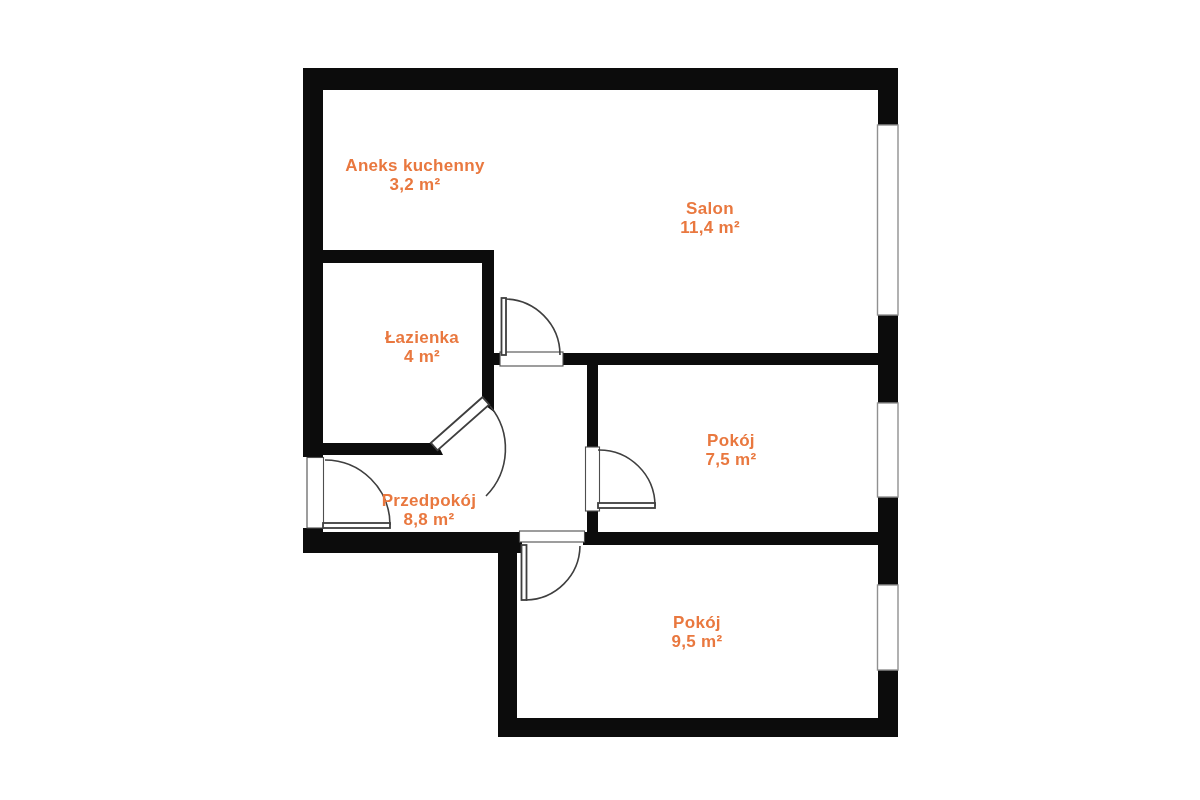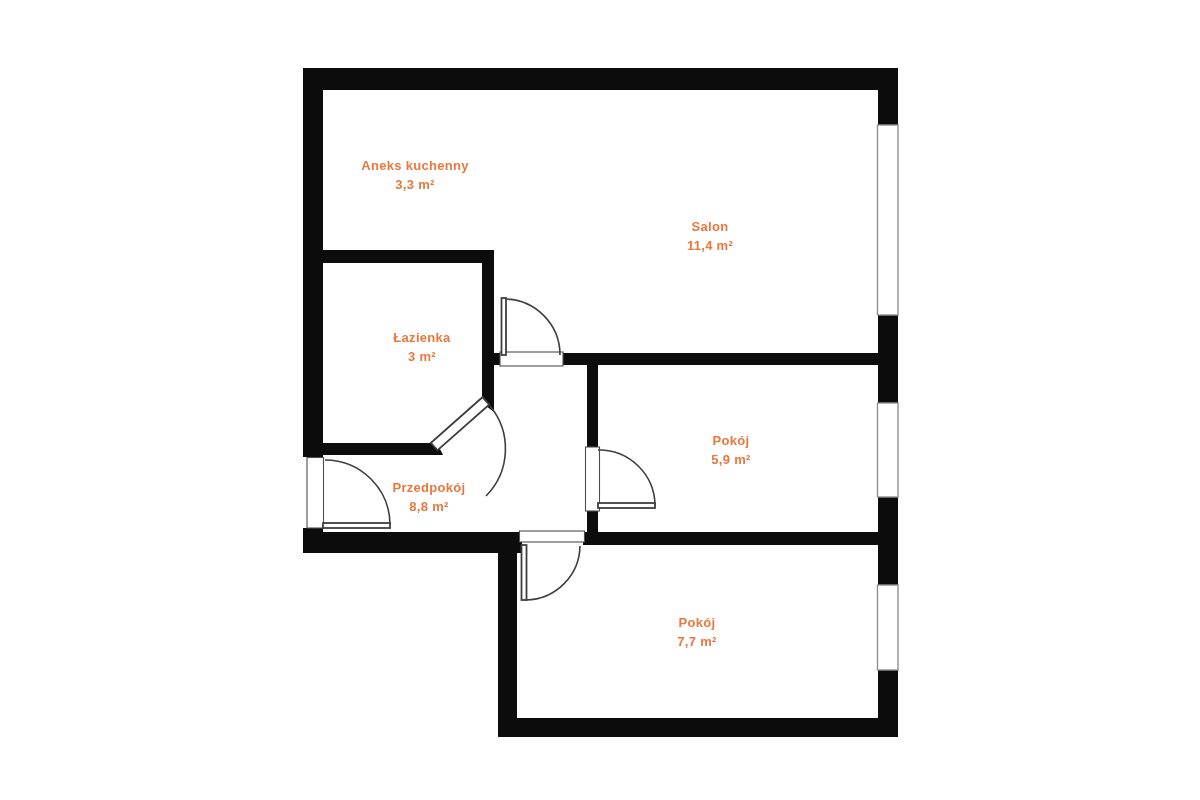--- a/index.html
+++ b/index.html
@@ -27,33 +27,33 @@
   .window { fill: #ffffff; stroke: var(--window_border, #909090); stroke-width: 1.4; }
   .thresh { fill: #ffffff; stroke: var(--threshold_border, #4e4e4e); stroke-width: 1.1; }
   .leaf   { fill: #ffffff; stroke: var(--door_line, #2f2f2f); stroke-width: 1.8; }
   .arc    { fill: none; stroke: var(--door_line, #3f3f3f); stroke-width: 1.6; }
   .room-label {
     position: absolute;
     transform: translate(-50%, -50%);
     text-align: center;
     color: var(--label, #e9783f);
     font-weight: bold;
-    font-size: 13px;
+    font-size: 17px;
     line-height: 18.5px;
     letter-spacing: 0.3px;
     white-space: nowrap;
     user-select: none;
   }
   .room-label .room-name { display: block; }
   .room-label .room-area { display: block; }
   
   .pos-aneks      { left: 415px; top: 175px; }
-  .pos-salon      { left: 710px; top: 236px; }
+  .pos-salon      { left: 710px; top: 218px; }
   .pos-lazienka   { left: 422px; top: 347px; }
-  .pos-przedpokoj { left: 429px; top: 497px; }
+  .pos-przedpokoj { left: 429px; top: 510px; }
   .pos-pokoj1     { left: 731px; top: 450px; }
   .pos-pokoj2     { left: 697px; top: 632px; }
 </style>
 </head>
 <body>
 
 <div class="stage">
 
   <svg class="plan-svg" viewBox="0 0 1200 800">
 
@@ -115,41 +115,41 @@
 
     <g>
       <rect class="thresh" x="519.5" y="531" width="65" height="11"></rect>
       <path class="arc" d="M 526 600 A 55 55 0 0 0 580 546"></path>
       <rect class="leaf" x="521.5" y="545" width="5" height="55"></rect>
     </g>
   </svg>
 
   <div class="room-label pos-aneks">
     <span class="room-name">Aneks kuchenny</span>
-    <span class="room-area">3,3 m²</span>
+    <span class="room-area">3,2 m²</span>
   </div>
 
   <div class="room-label pos-salon">
     <span class="room-name">Salon</span>
     <span class="room-area">11,4 m²</span>
   </div>
 
   <div class="room-label pos-lazienka">
     <span class="room-name">Łazienka</span>
-    <span class="room-area">3 m²</span>
+    <span class="room-area">4 m²</span>
   </div>
 
   <div class="room-label pos-przedpokoj">
     <span class="room-name">Przedpokój</span>
     <span class="room-area">8,8 m²</span>
   </div>
 
   <div class="room-label pos-pokoj1">
     <span class="room-name">Pokój</span>
-    <span class="room-area">5,9 m²</span>
+    <span class="room-area">7,5 m²</span>
   </div>
 
   <div class="room-label pos-pokoj2">
     <span class="room-name">Pokój</span>
-    <span class="room-area">7,7 m²</span>
+    <span class="room-area">9,5 m²</span>
   </div>
 
 </div>
 
 </body></html>

